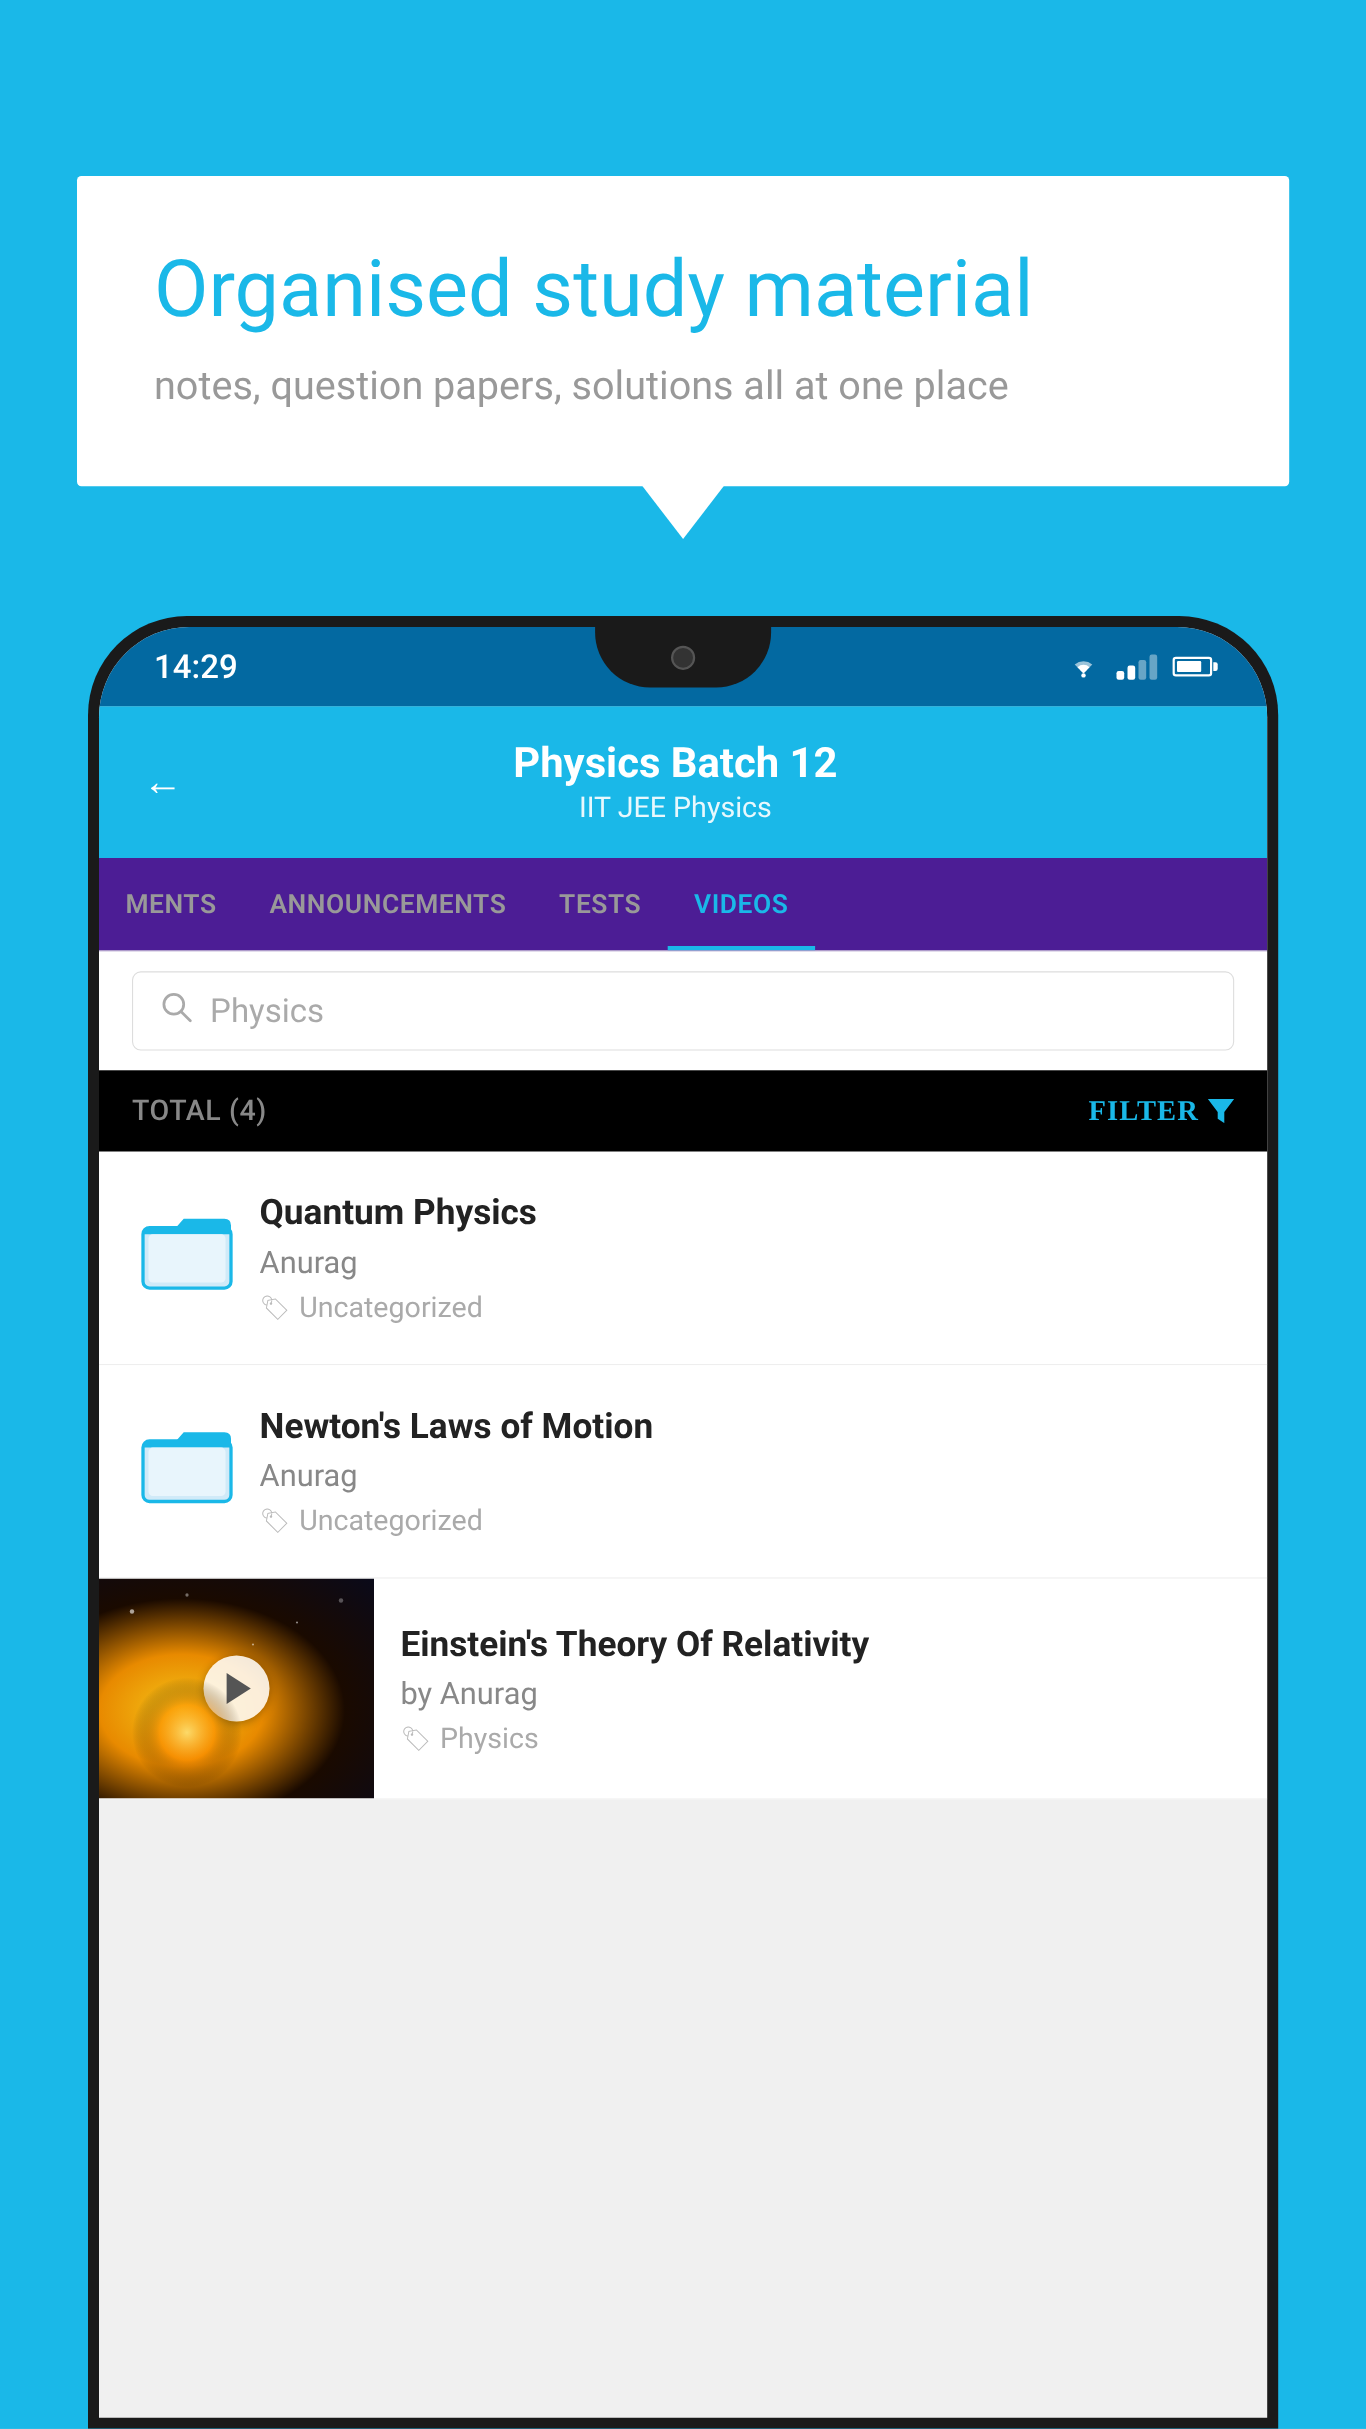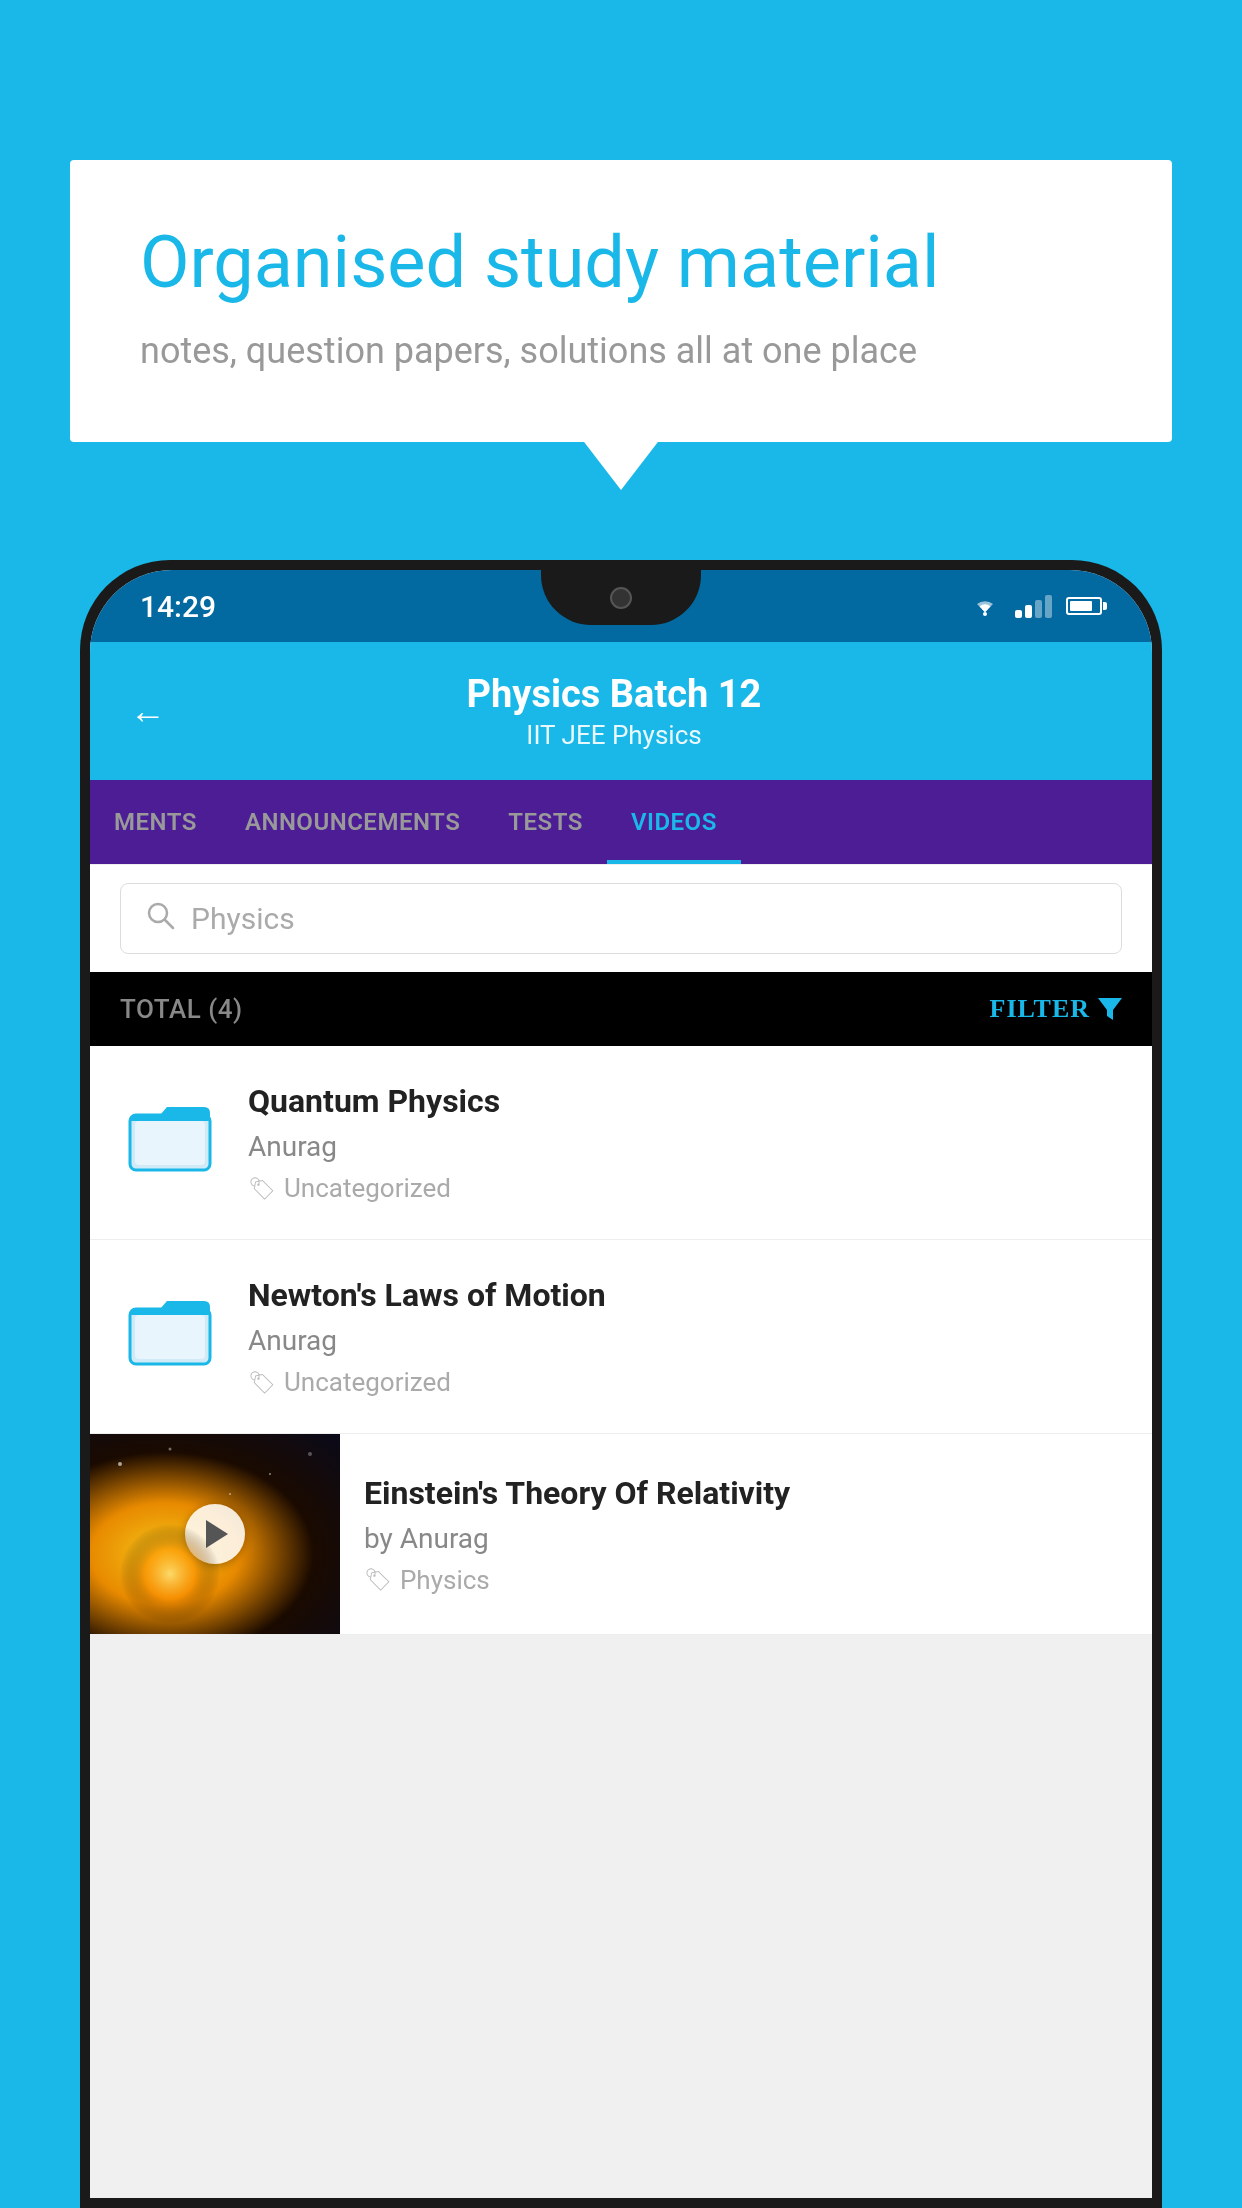--- a/index.html
+++ b/index.html
@@ -283,21 +283,21 @@
     
     .video-list {
       background: white;
     }
 
     .video-item {
       display: flex;
       align-items: flex-start;
       padding: 36px 30px;
       border-bottom: 1px solid #eee;
-      gap: 28px;
+      gap: 16px;
       cursor: pointer;
     }
 
     .video-thumb {
       width: 100px;
       height: 100px;
       flex-shrink: 0;
       display: flex;
       align-items: center;
       justify-content: center;

